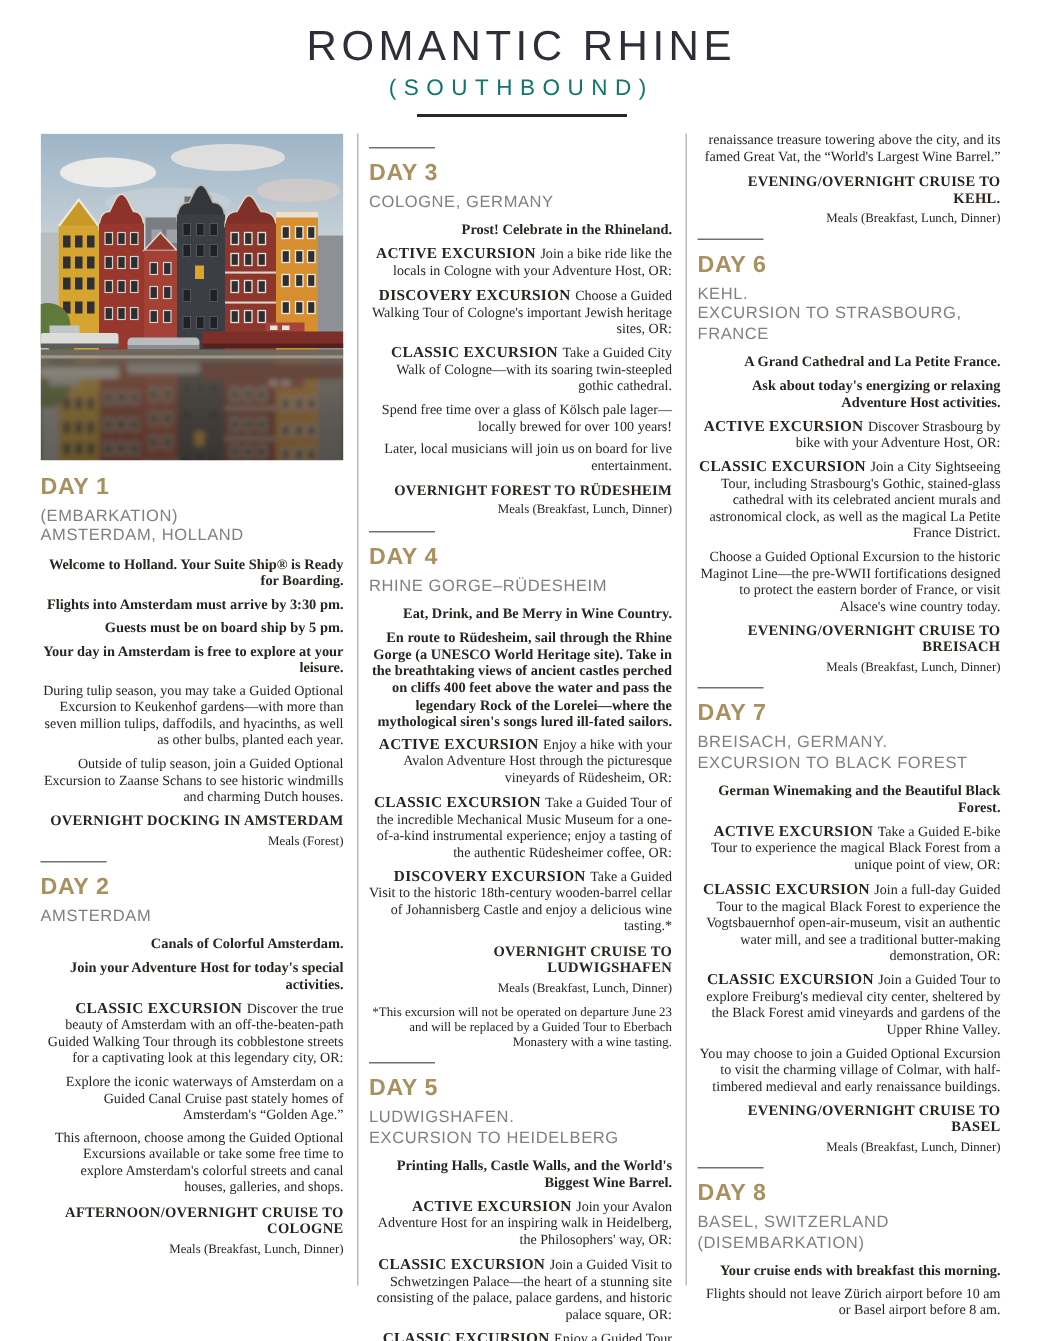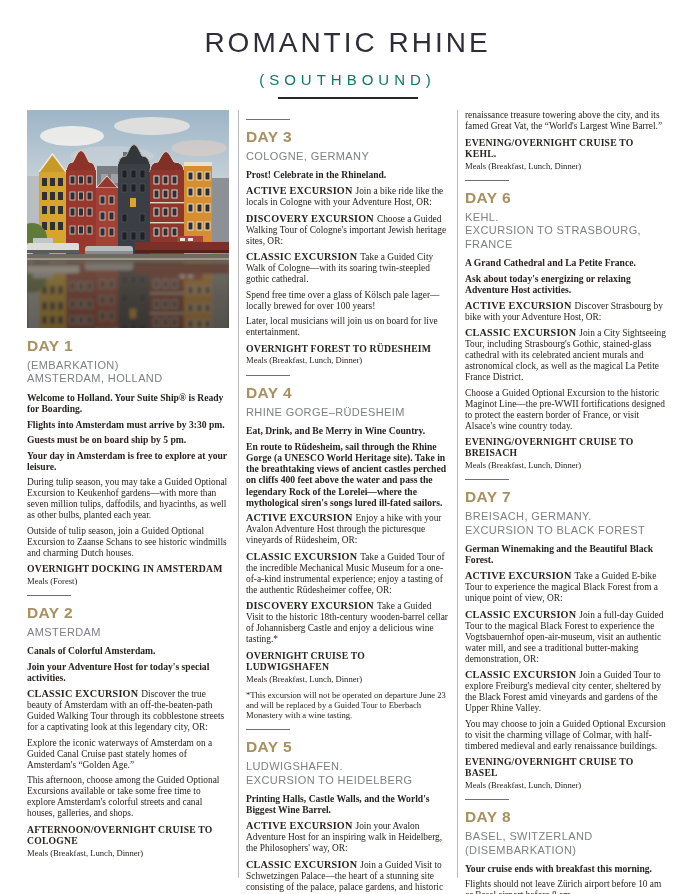--- a/index.html
+++ b/index.html
@@ -7,21 +7,21 @@
     --colrule:#b9babc; --title:#2f2e38;
   }
   html,body{margin:0;padding:0;background:#ffffff;}
   .page{
     position:relative;width:695px;height:894px;margin:0 auto;background:#fff;
     font-family:"Liberation Serif",serif;color:var(--ink);overflow:hidden;
   }
   
   .hdr{text-align:center;padding-top:15px;}
   .hdr h1{
-    margin:12px;font-family:"Liberation Sans",sans-serif;font-weight:400;
+    margin:0;font-family:"Liberation Sans",sans-serif;font-weight:400;
     font-size:28px;letter-spacing:3px;color:var(--title);
   }
   .hdr .sub{
     margin-top:3px;font-family:"Liberation Sans",sans-serif;font-size:15px;
     letter-spacing:5px;color:#0f766e;
   }
   .title-rule{width:140px;height:2px;background:#27262e;margin:9px auto 0;}
   
   .cols{display:flex;align-items:stretch;padding:0 27px;margin-top:11px;height:768px;}
   .col{flex:0 0 202px;width:202px;}
@@ -32,21 +32,21 @@
   
   .day-rule{width:44px;border:none;border-top:1px solid var(--rule);margin:9px 0 8px;}
   .day-h{
     margin:0 0 4px;font-family:"Liberation Sans",sans-serif;font-weight:700;
     font-size:15.5px;letter-spacing:.4px;color:var(--gold);
   }
   .loc{
     font-family:"Liberation Sans",sans-serif;font-size:11px;line-height:1.22;
     letter-spacing:.4px;color:var(--subgray);margin-bottom:6px;
   }
-  p{margin:0 0 4.5px;font-size:9.4px;line-height:1.17;}
+  p{margin:0 0 4.5px;font-size:9.4px;line-height:1.17;text-align:right;}
   p.bold{font-weight:700;font-size:9.6px;}
   p.body{font-weight:400;}
   .lead{font-weight:700;font-size:10.2px;letter-spacing:.2px;margin-right:3px;}
   p.caps{font-weight:700;font-size:9.7px;letter-spacing:.2px;margin-bottom:1.5px;}
   p.meals{font-size:8.6px;margin-bottom:6px;}
   p.footnote{font-size:8.6px;}
 </style>
 </head>
 <body>
 

